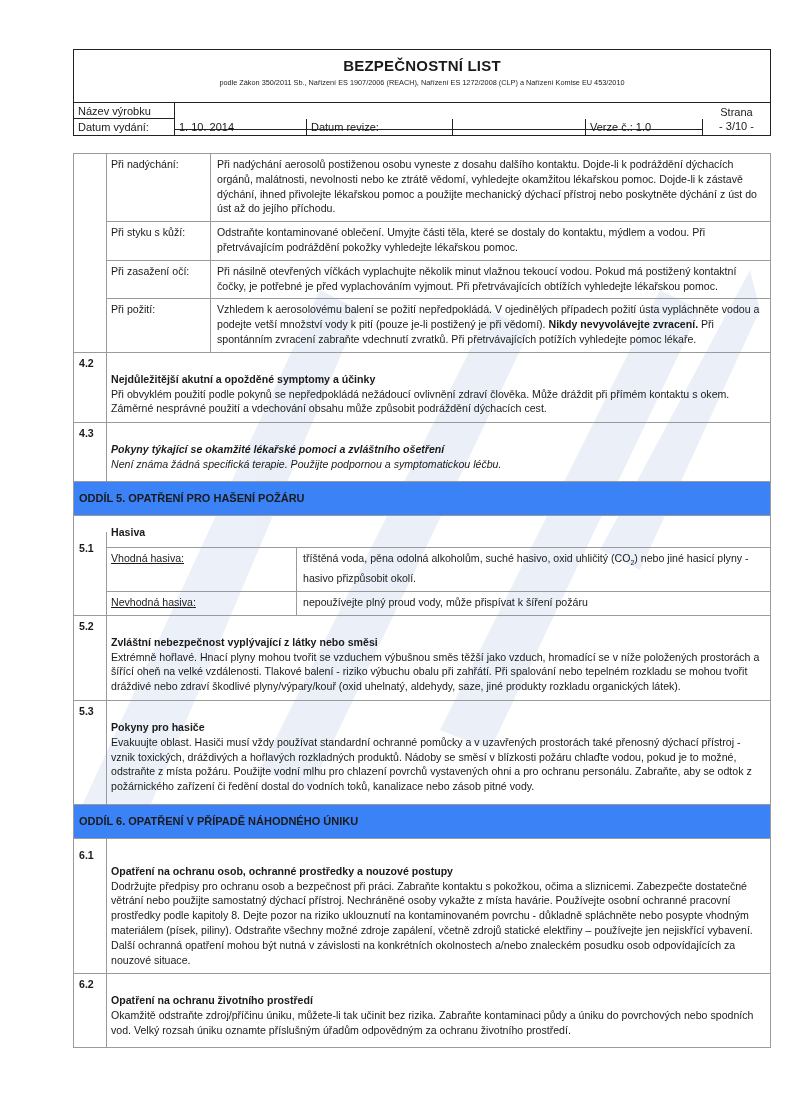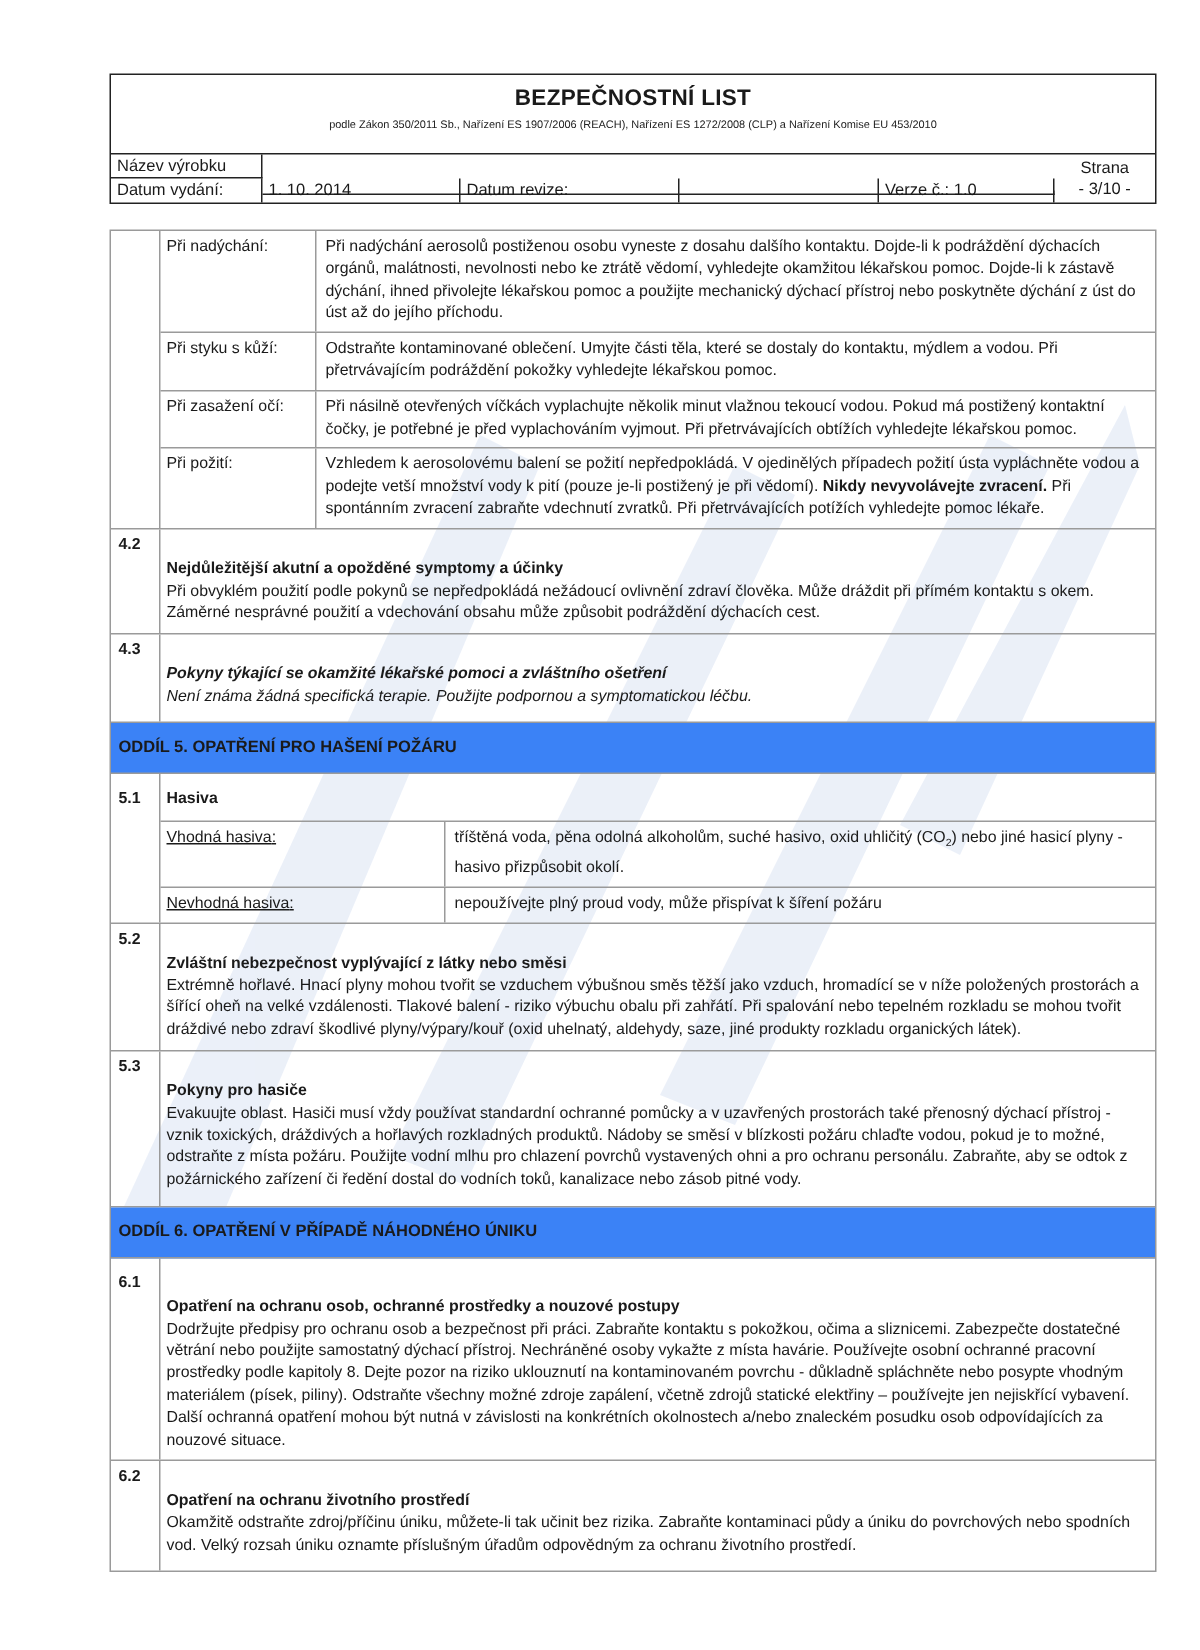--- a/index.html
+++ b/index.html
@@ -117,21 +117,21 @@
       <div class="num">4.3</div>
       <div class="body sec-block" style="padding-bottom:9px;font-style:italic;">
         <div class="sec-title">Pokyny týkající se okamžité lékařské pomoci a zvláštního ošetření</div>
         <div>Není známa žádná specifická terapie. Použijte podpornou a symptomatickou léčbu.</div>
       </div>
     </div>
 
     <div class="section-head">ODDÍL 5. OPATŘENÍ PRO HAŠENÍ POŽÁRU</div>
 
     <div class="row">
-      <div class="num" style="padding-top:9px;">5.1</div>
+      <div class="num" style="padding-top:9px;margin-top:16px;">5.1</div>
       <div class="body">
         <div class="hasiva-head">Hasiva</div>
         <div class="hsub">
           <div class="lbl"><span>Vhodná hasiva</span><span class="colon" style="text-decoration:none;">:</span></div>
           <div class="txt"><span>tříštěná voda, pěna odolná alkoholům, suché hasivo, oxid uhličitý (CO</span><sub>2</sub><span>) nebo jiné hasicí plyny - hasivo přizpůsobit okolí.</span></div>
         </div>
         <div class="hsub">
           <div class="lbl"><span>Nevhodná hasiva</span><span class="colon" style="text-decoration:none;">:</span></div>
           <div class="txt">nepoužívejte plný proud vody, může přispívat k šíření požáru</div>
         </div>

